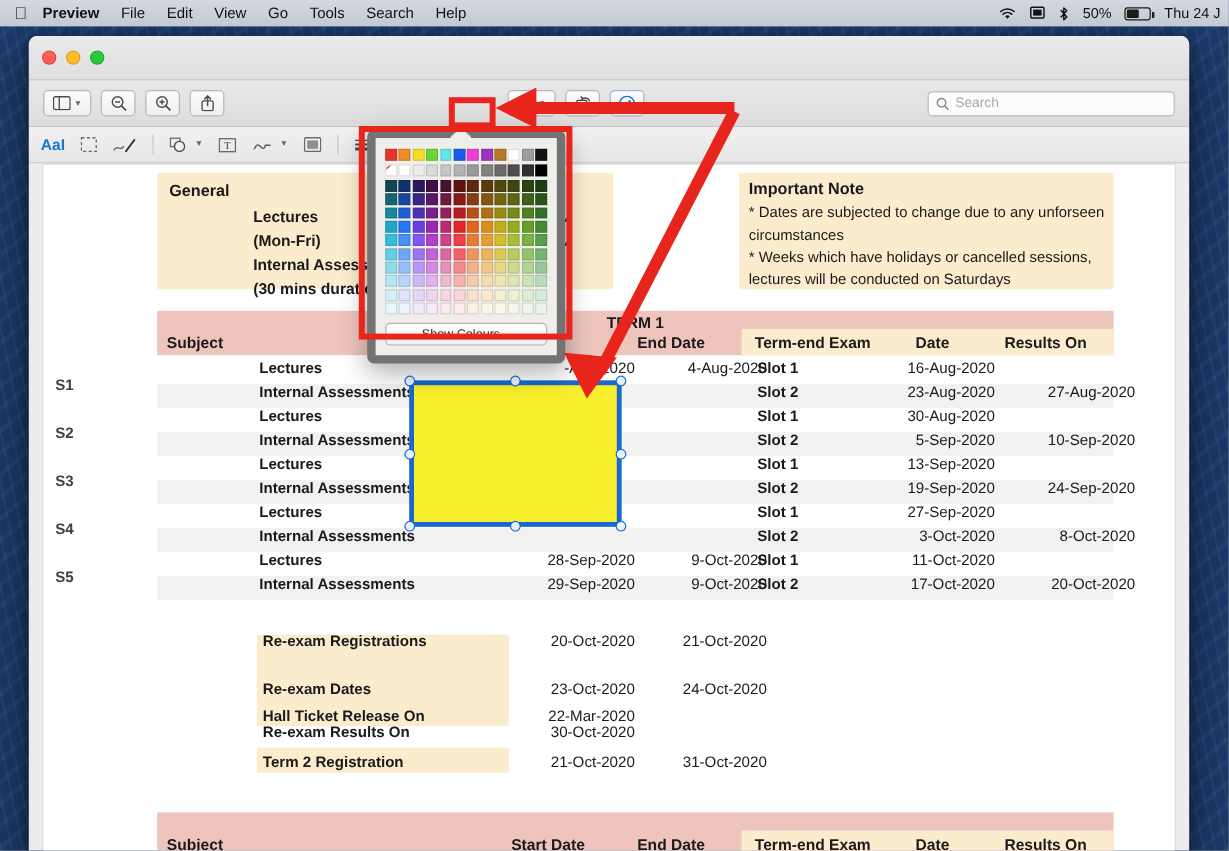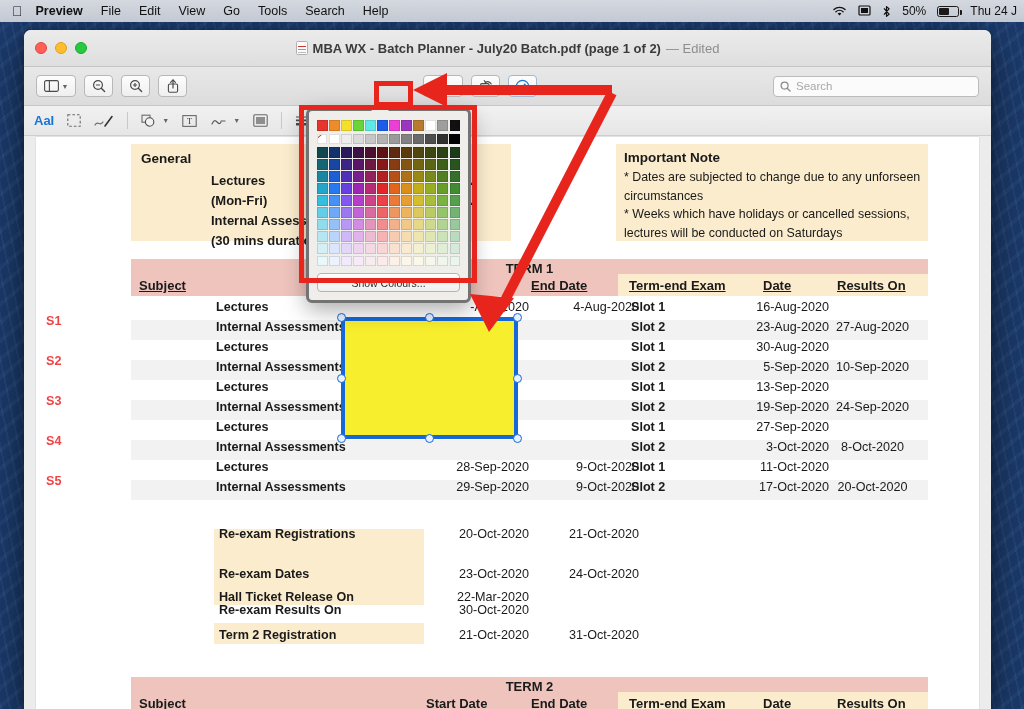--- a/index.html
+++ b/index.html
@@ -218,41 +218,41 @@
   .term-head {
     position: absolute; left: 95px; width: 797px; height: 37px;
     background: #eec4bd;
   }
   .term-head .term-label {
     position: absolute; left: 0; right: 0; top: 2px;
     text-align: center; font-size: 13px; font-weight: bold; color: #1a1a1a;
   }
   .term-head .subhead {
     position: absolute; top: 19px; font-size: 13px;
-    font-weight: bold; color: #1a1a1a; text-decoration: underline;
+    font-weight: bold; color: #1a1a1a;
   }
   .term-head .tan-block {
     position: absolute; left: 487px; top: 15px; width: 310px; height: 22px;
     background: #faeccd;
   }
 
   .trow {
     position: absolute; left: 95px; width: 797px; height: 20px;
     font-size: 12.6px; color: #1a1a1a;
   }
   .trow.shaded { background: #f2f2f2; }
   .trow .c-act  { position: absolute; left: 85px; font-weight: bold; }
   .trow .c-sd   { position: absolute; left: 290px; width: 108px; text-align: right; }
   .trow .c-ed   { position: absolute; left: 400px; width: 108px; text-align: right; }
   .trow .c-slot { position: absolute; left: 500px; font-weight: bold; }
   .trow .c-dt   { position: absolute; left: 580px; width: 118px; text-align: right; }
-  .trow .c-res  { position: absolute; left: 684px; width: 115px; text-align: center; }
+  .trow .c-res  { position: absolute; left: 700px; width: 115px; text-align: right; }
   .subj-label {
     position: absolute; left: 10px;
-    font-size: 12.6px; font-weight: bold; color: #ef4444;
+    font-size: 12.6px; font-weight: bold; color: #404040;
   }
 
   
   .reexam-bg {
     position: absolute; left: 178px; top: 392px; width: 210px; height: 76px;
     background: #faeccd;
   }
   .reexam-row {
     position: absolute; left: 95px; width: 797px; height: 20px;
     font-size: 12.6px; color: #1a1a1a;
@@ -281,21 +281,21 @@
   .h-tr { right: -8px; top: -8px; } .h-ml { left: -8px; top: 50%; margin-top: -4.5px; }
   .h-mr { right: -8px; top: 50%; margin-top: -4.5px; }
   .h-bl { left: -8px; bottom: -8px; } .h-bm { left: 50%; margin-left: -4.5px; bottom: -8px; }
   .h-br { right: -8px; bottom: -8px; }
 
   
   #color-popover {
     position: absolute; left: 306px; top: 108px;
     width: 165px;
     background: #f0eeea;
-    border: 3px solid #737373;
+    border: 7px solid #737373;
     border-radius: 6px;
     box-shadow: 0 7px 22px rgba(0,0,0,.33);
     padding: 9px 8px 8px;
     z-index: 70;
   }
   #color-popover::before {
     content: ""; position: absolute; left: 62px; top: -8px;
     border-left: 9px solid transparent; border-right: 9px solid transparent;
     border-bottom: 8px solid #f0eeea;
     filter: drop-shadow(0 -1px 0 #bdbab5);
@@ -373,25 +373,20 @@
 </div>
 
 <div id="window">
 
   <div id="titlebar">
     <div class="traffic">
       <span class="light red"></span>
       <span class="light yellow"></span>
       <span class="light green"></span>
     </div>
-    <div id="doc-title">
-      <span class="pdf-ico"></span>
-      <span>MBA WX - Batch Planner - July20 Batch.pdf (page 1 of 2)</span>
-      <span class="edited">— Edited</span>
-    </div>
   </div>
 
   <div id="toolbar">
     <div class="tbtn wide">
       <svg width="15" height="12" viewBox="0 0 15 12">
           <rect x=".6" y=".6" width="13.8" height="10.8" rx="1.6" stroke="#4a4a4a" stroke-width="1.1" fill="none"></rect>
           <line x1="5.4" y1=".6" x2="5.4" y2="11.4" stroke="#4a4a4a" stroke-width="1.1"></line>
         </svg>
       <span class="chev">▼</span>
     </div>
@@ -655,21 +650,20 @@
 
       <div class="t2reg-bg"></div>
       <div class="reexam-row" style="top:491px;">
         <span class="lbl">Term 2 Registration</span>
         <span class="d1">21-Oct-2020</span>
         <span class="d2">31-Oct-2020</span>
       </div>
 
       <div class="term-head" style="top:540px;">
         <div class="tan-block"></div>
-        <div class="term-label">TERM 2</div>
         <div class="subhead" style="left:8px;">Subject</div>
         <div class="subhead" style="left:295px;">Start Date</div>
         <div class="subhead" style="left:400px;">End Date</div>
         <div class="subhead" style="left:498px;">Term-end Exam</div>
         <div class="subhead" style="left:632px;">Date</div>
         <div class="subhead" style="left:706px;">Results On</div>
       </div>
 
       <div id="anno-rect">
         <span class="handle h-tl"></span>

